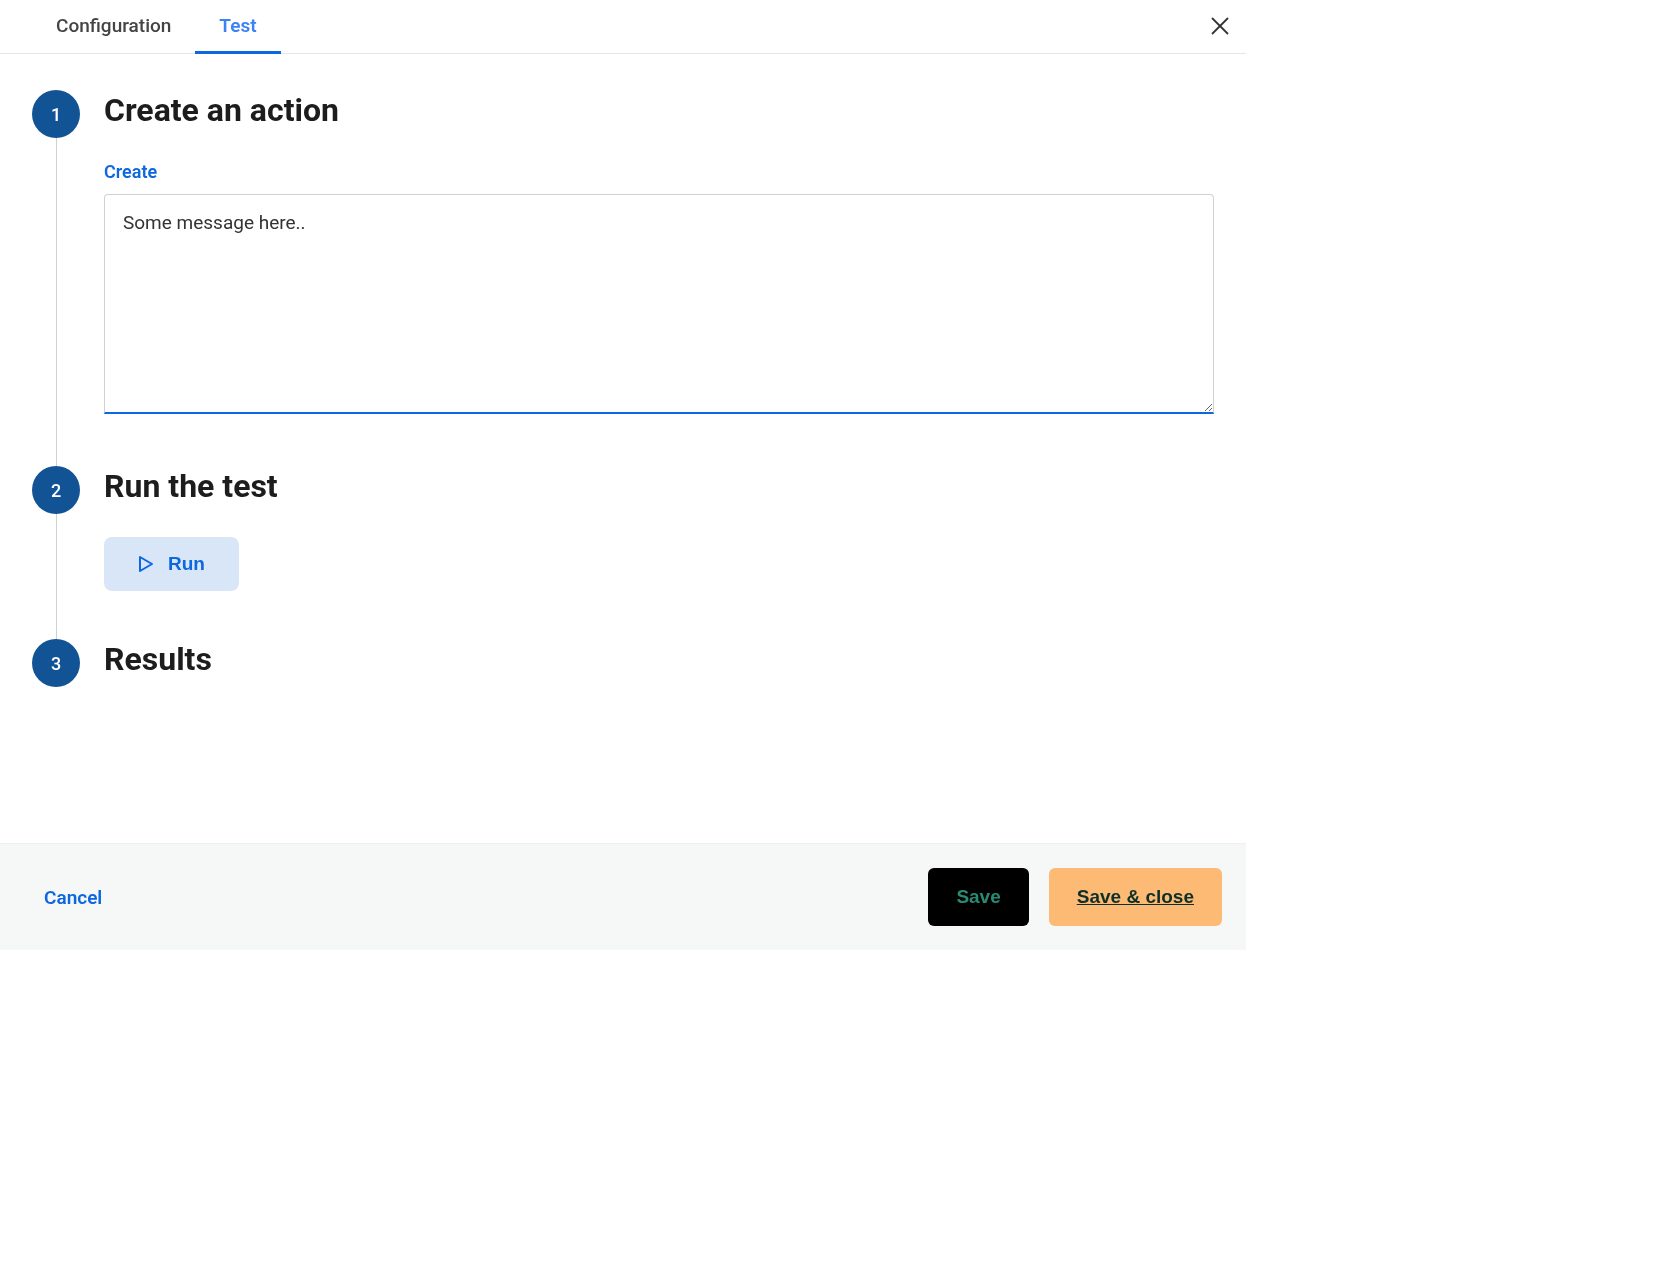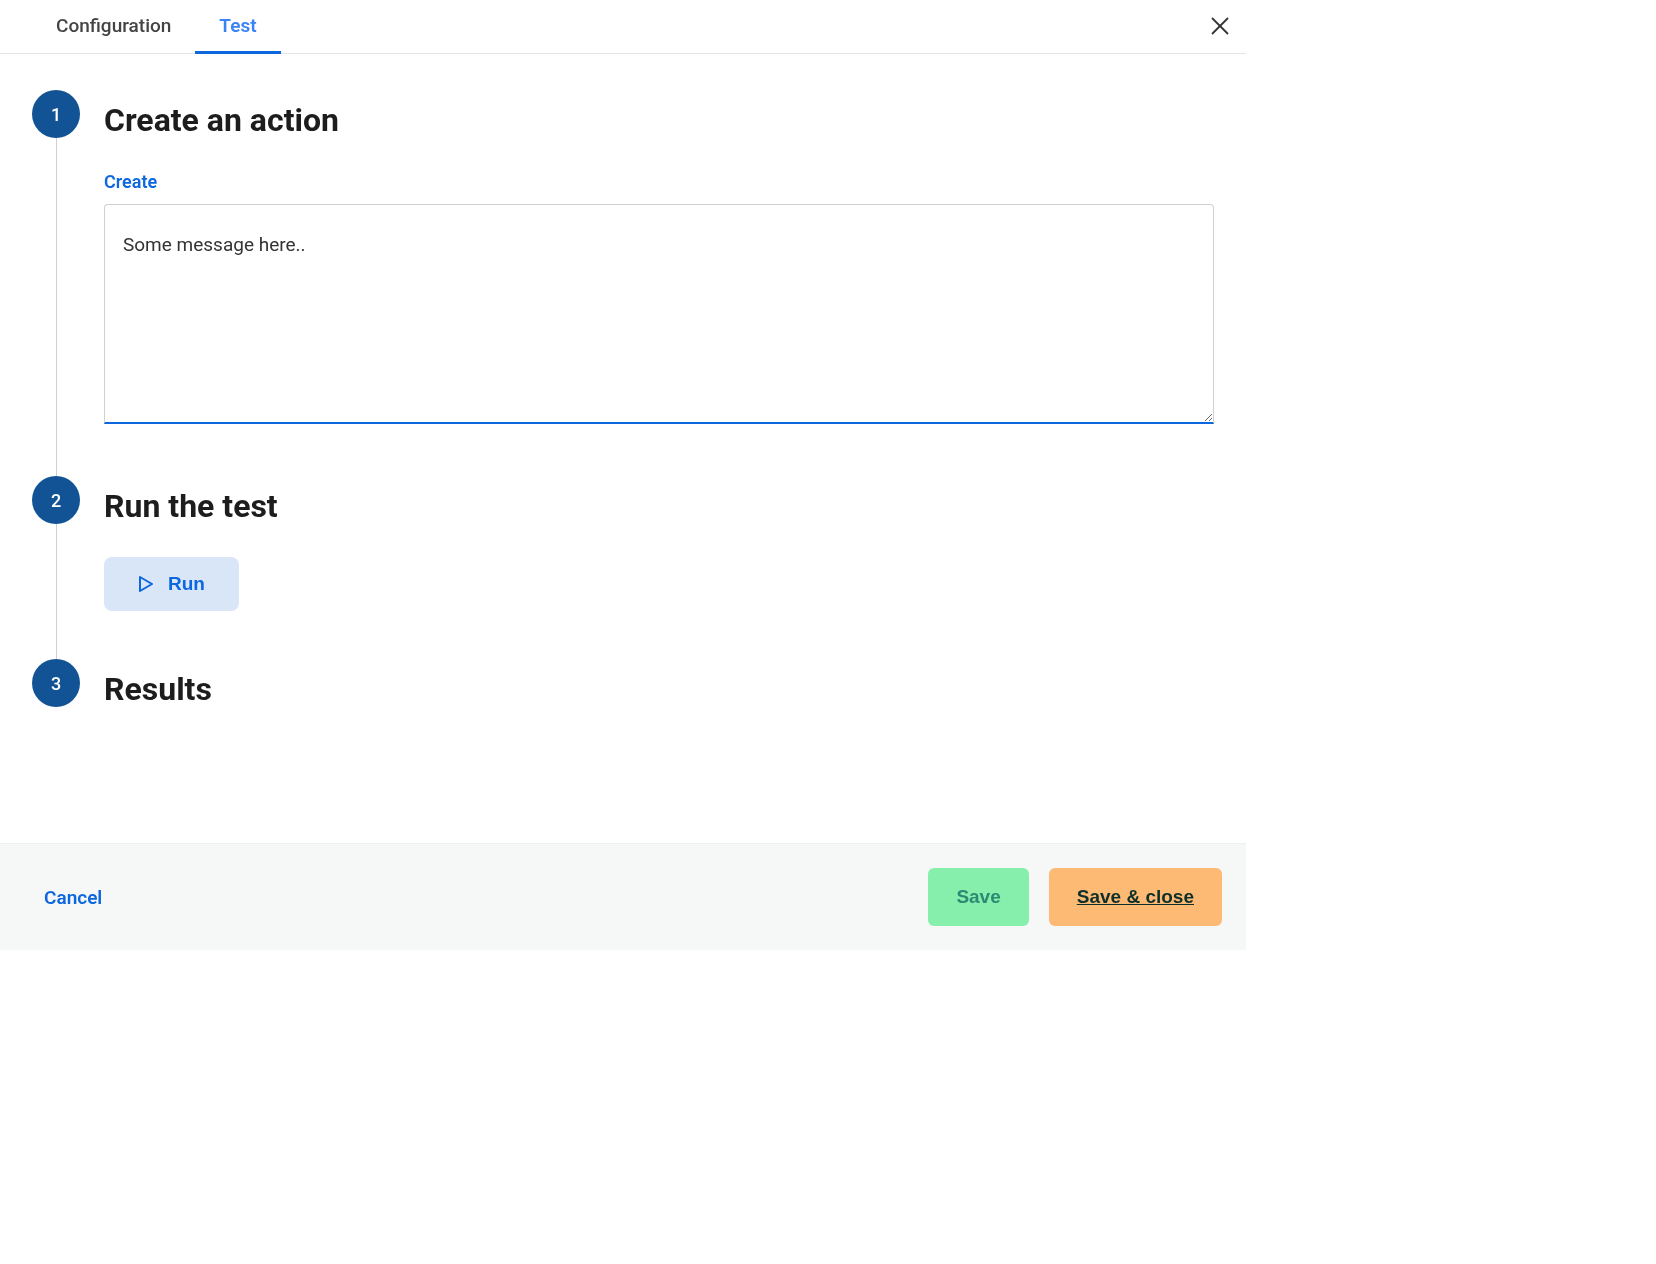--- a/index.html
+++ b/index.html
@@ -109,34 +109,34 @@
       min-height: 20px;
     }
     .step-body {
       flex: 1;
       padding-bottom: 48px;
     }
     .step-title {
       font-size: 32px;
       font-weight: 700;
       color: #1d1d1d;
-      margin-top: 11px;
+      margin-top: 1px;
       margin-bottom: 32px;
     }
     .field-label {
       font-size: 18px;
       font-weight: 600;
       color: #0D67DE;
       margin-bottom: 12px;
       display: block;
     }
     .textarea {
       width: 100%;
       min-height: 220px;
-      padding: 28px 18px;
+      padding: 16px 18px;
       font-size: 19px;
       font-family: inherit;
       color: #333;
       border: 1px solid #d0d0d0;
       border-bottom: 2px solid #0D67DE;
       border-radius: 4px 4px 0 0;
       resize: both;
       outline: none;
     }
     .run-btn {
@@ -172,21 +172,21 @@
     }
     .btn {
       padding: 18px 28px;
       font-size: 19px;
       font-weight: 600;
       border: none;
       border-radius: 6px;
       cursor: pointer;
     }
     .btn-save {
-      background: #86efac;
+      background: #000000;
       color: #2a8a73;
       margin-left: 14px;
     }
     .btn-save-close {
       background: #fdba74;
       color: #0e2f29;
       text-decoration: underline;
     }
     .step-3 .step-body {
       padding-bottom: 0;

